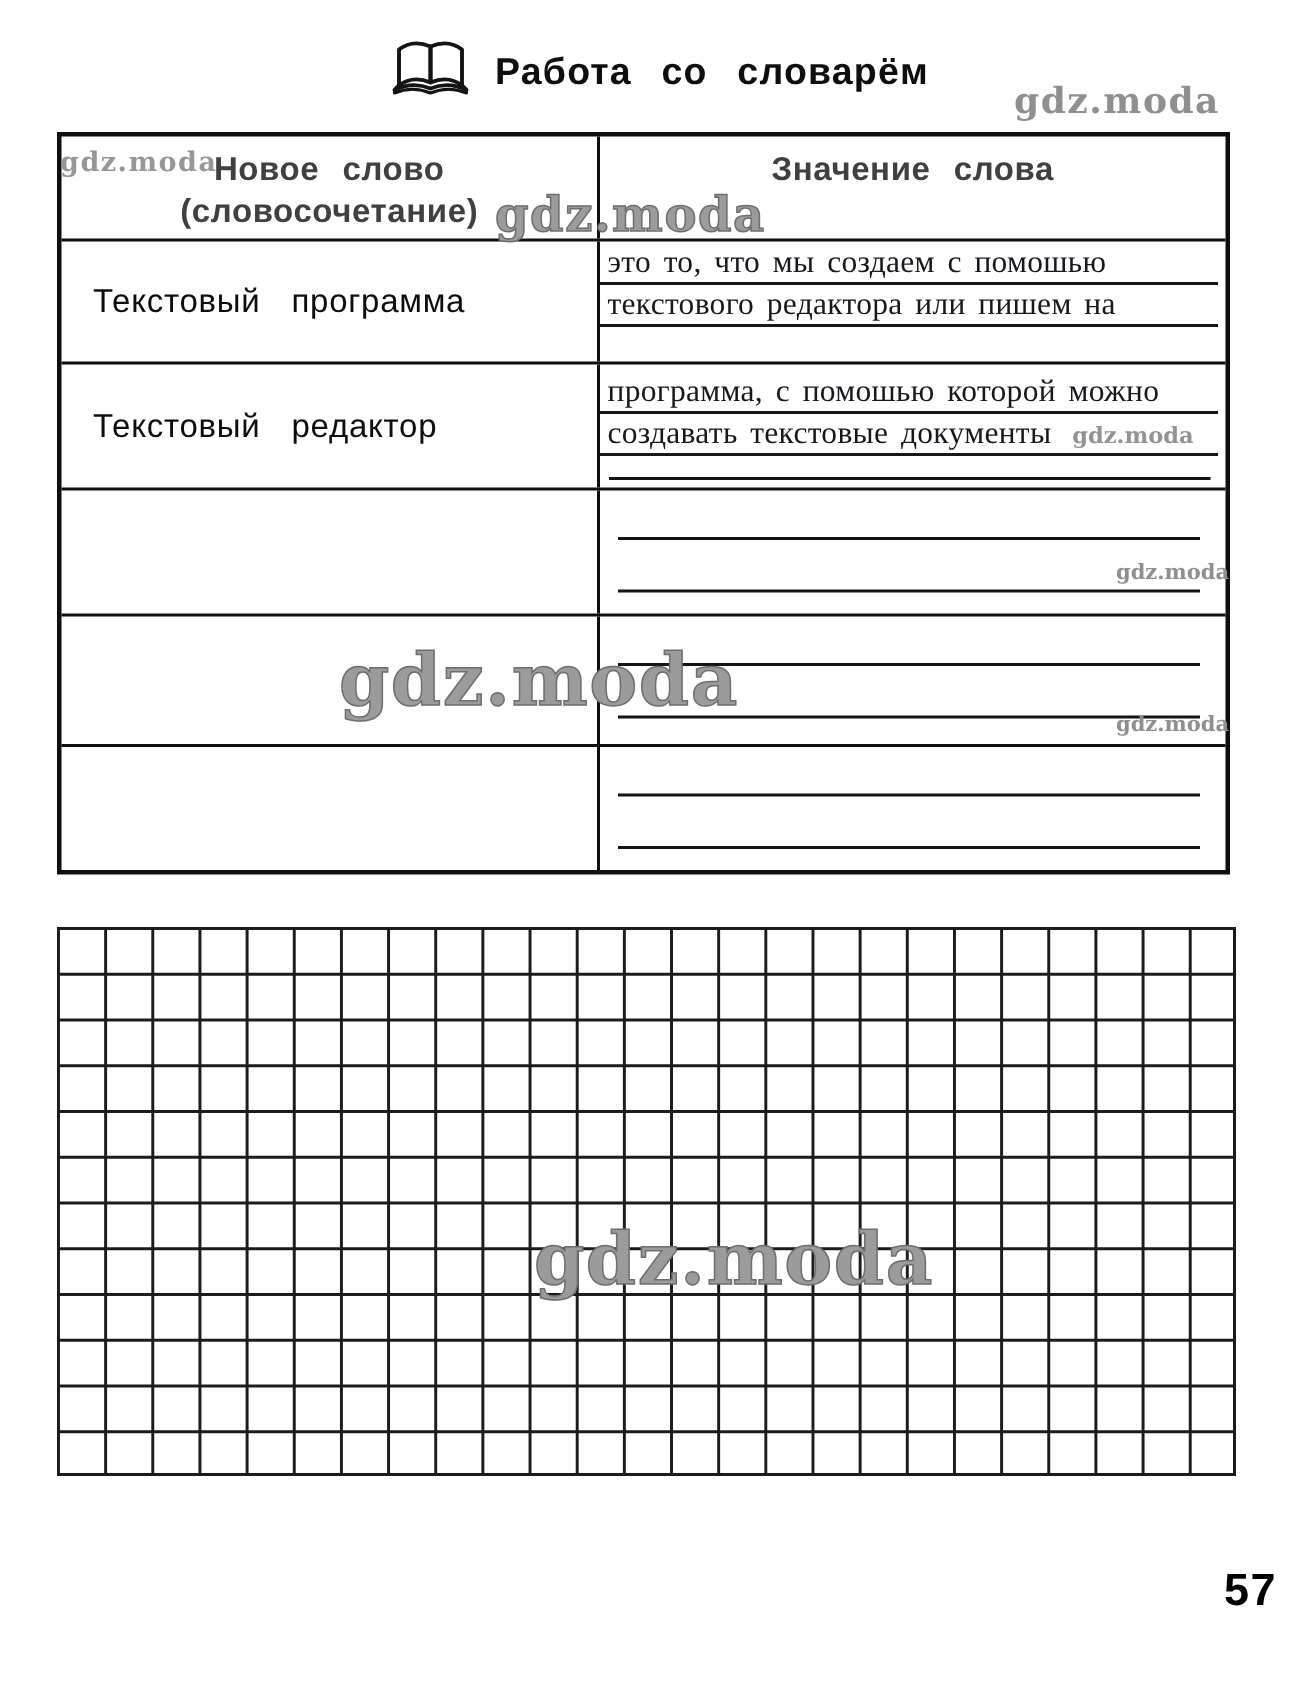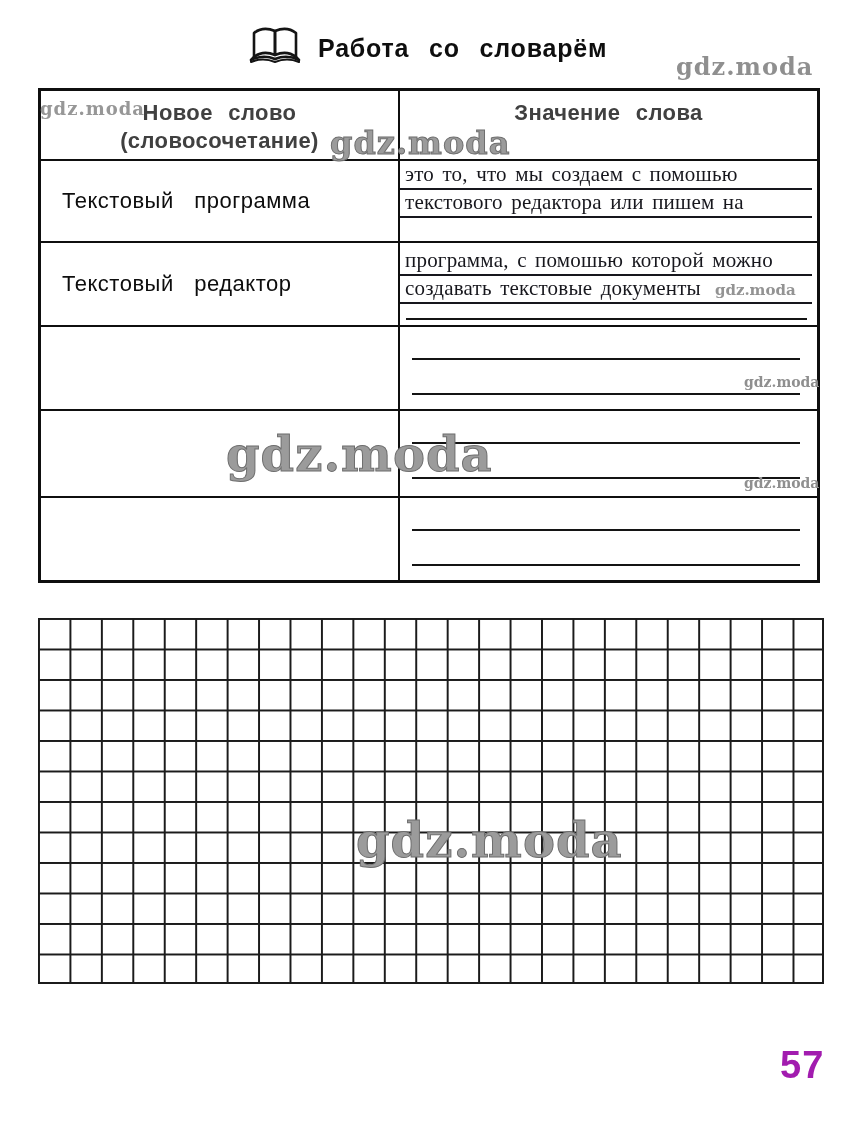--- a/index.html
+++ b/index.html
@@ -2,21 +2,21 @@
 <html><head>
 <meta charset="utf-8">
 <style>
   html,body { margin:0; padding:0; background:#ffffff; }
   .page {
     position:relative; width:863px; height:1135px; background:#ffffff;
     font-family:"Liberation Sans", sans-serif; color:#111; overflow:hidden;
   }
 
   
-  .hdr { position:absolute; top:24px; left:248px; display:flex; align-items:center;text-align:right; }
+  .hdr { position:absolute; top:24px; left:260px; display:flex; align-items:center;text-align:right; }
   .hdr .icon { width:56px; height:42px; margin-right:14px; }
   .hdr .ttl {
     font-size:25px; font-weight:700; letter-spacing:.8px; word-spacing:12px; color:#0e0e0e;
     padding-top:6px;
   }
 
   
   .wm {
     position:absolute; font-family:"DejaVu Serif", serif; font-weight:700;
     color:#8f8f8f; letter-spacing:1px; white-space:nowrap; z-index:5;
@@ -78,22 +78,22 @@
     box-sizing:border-box;
     background-image:
       linear-gradient(to right, #1b1b1b 2px, transparent 2px),
       linear-gradient(to bottom, #1b1b1b 2px, transparent 2px);
     background-size:31.44px 30.5px;
     border-right:2px solid #1b1b1b; border-bottom:2px solid #1b1b1b;
   }
 
   
   .pageno {
-    position:absolute; left:780px; top:1044px;
-    font-size:38px; font-weight:700; letter-spacing:1px; color:#a21caf;
+    position:absolute; left:816px; top:1044px;
+    font-size:30px; font-weight:700; letter-spacing:1px; color:#000000;
   }
 </style>
 </head>
 <body>
 
 <div class="page">
 
   <div class="hdr">
     <span class="icon">
       <svg viewBox="0 0 56 42" width="56" height="42">

